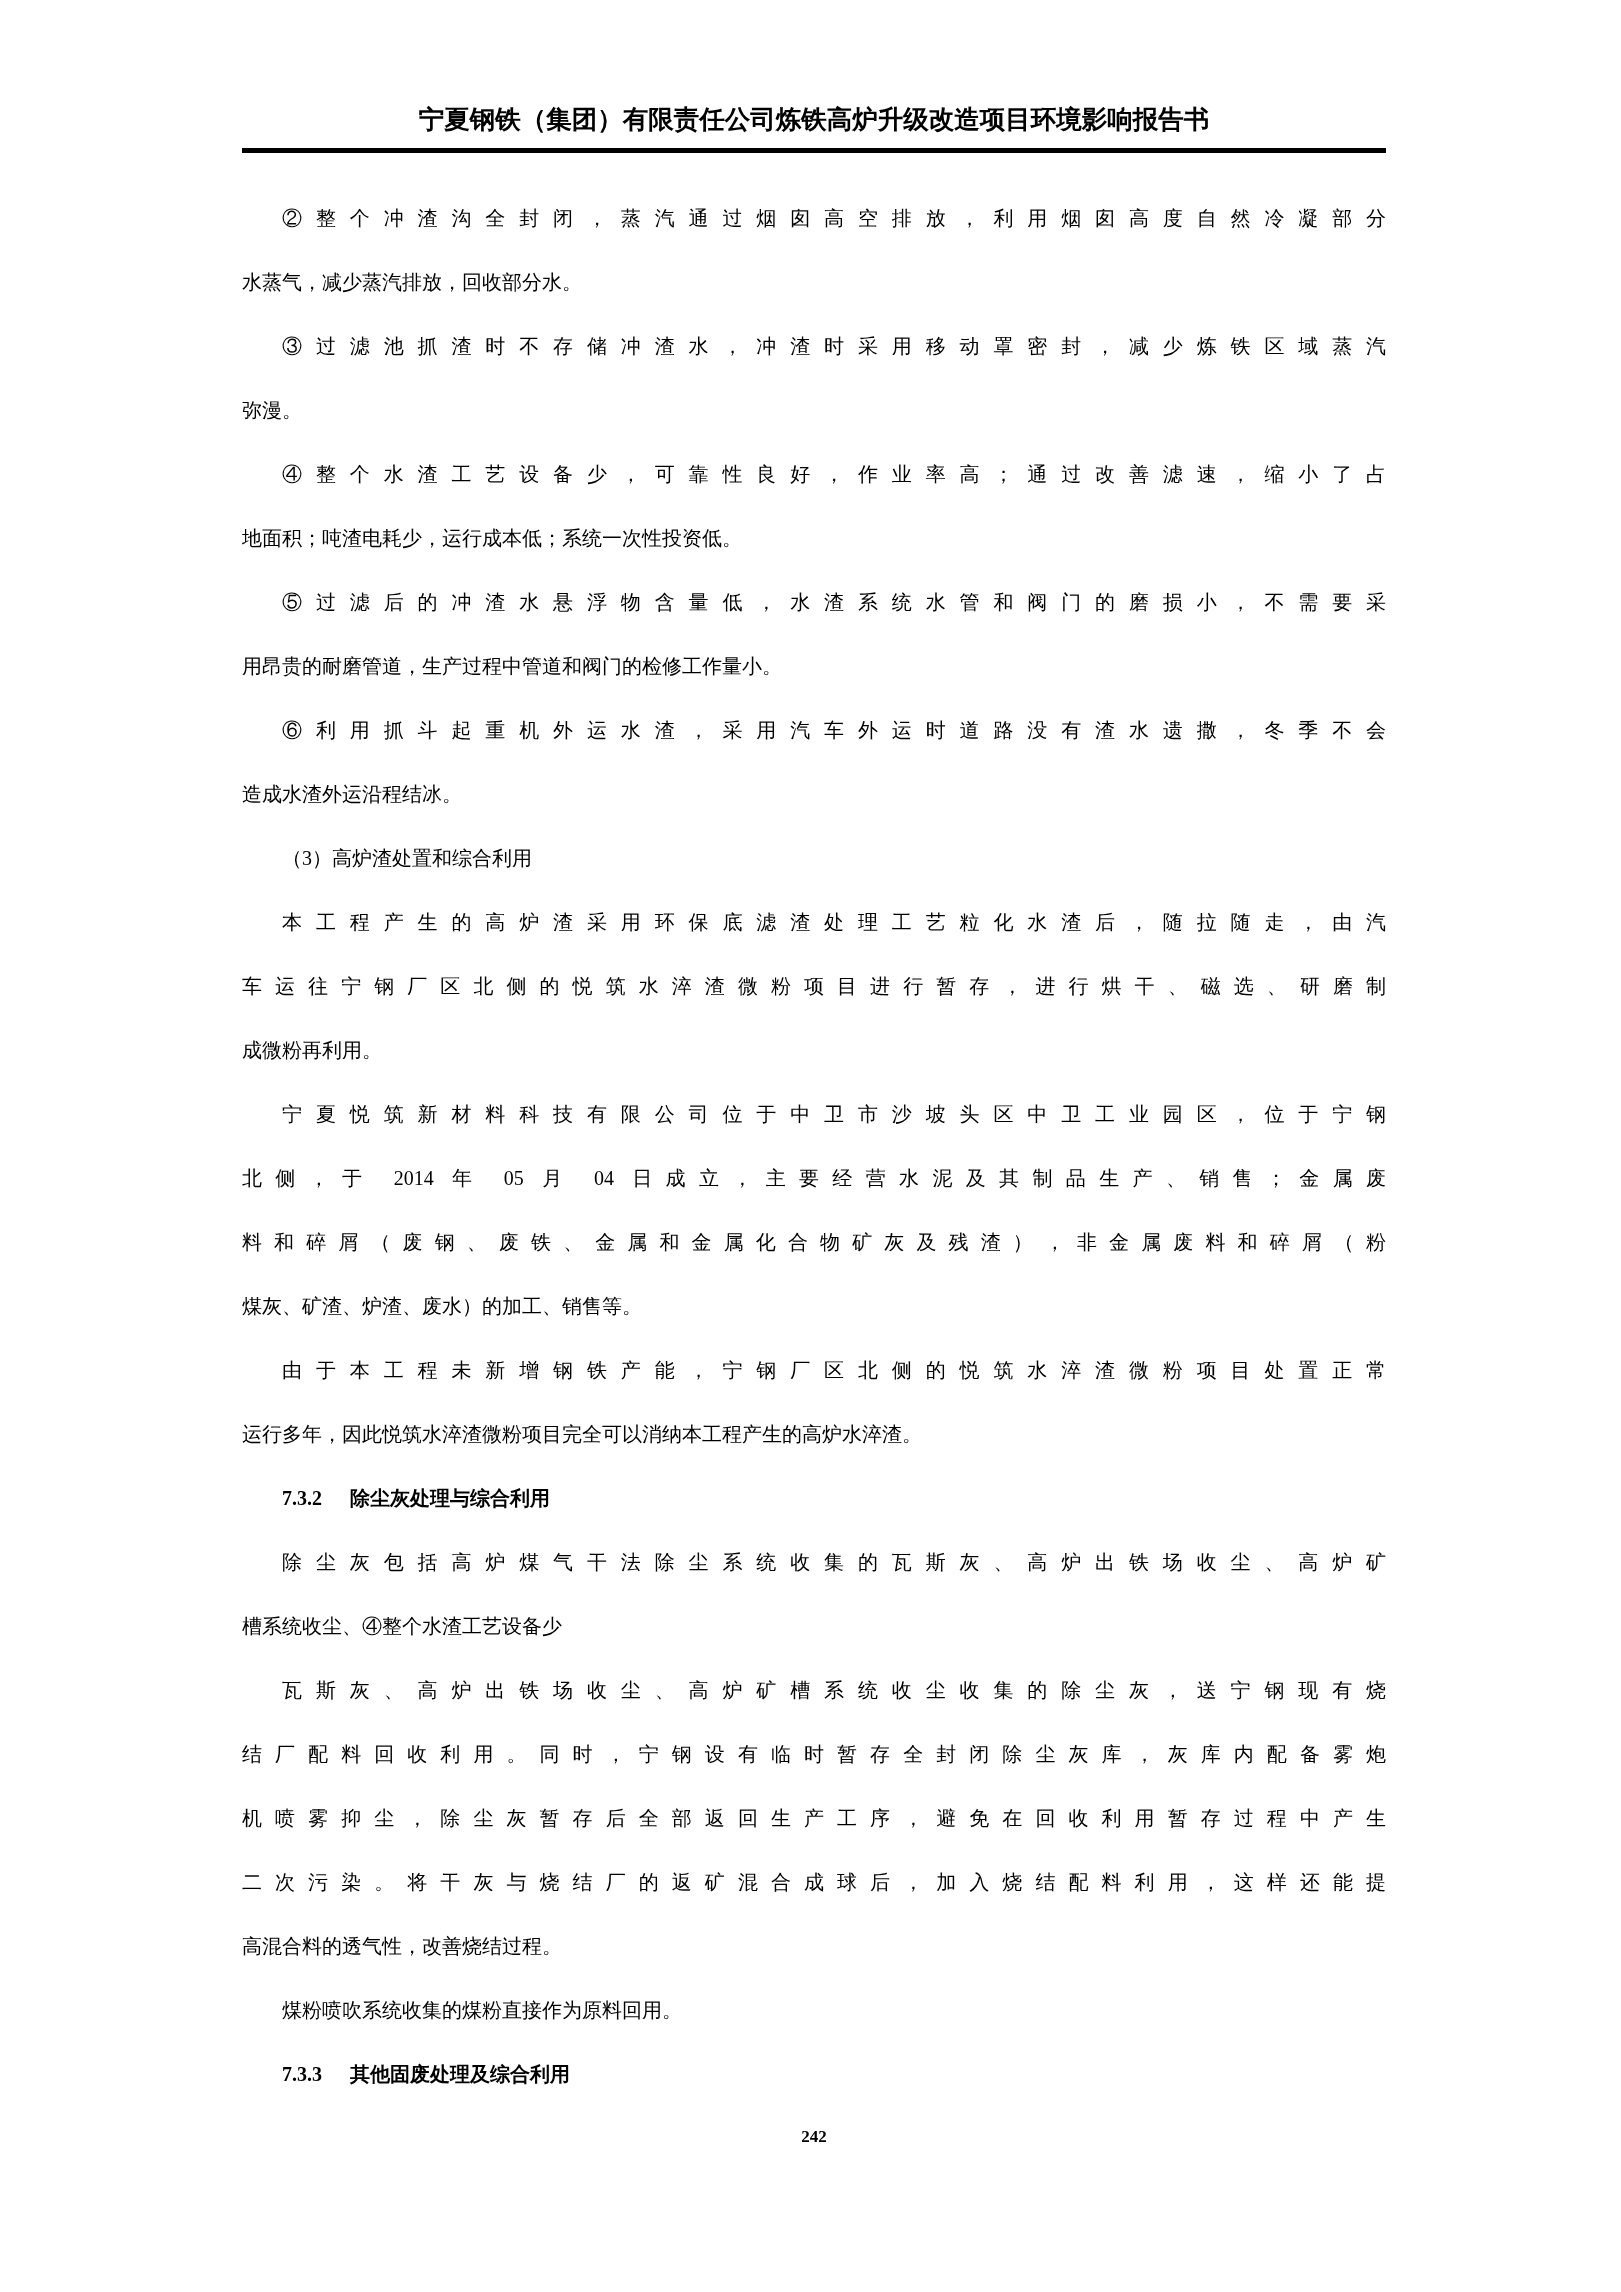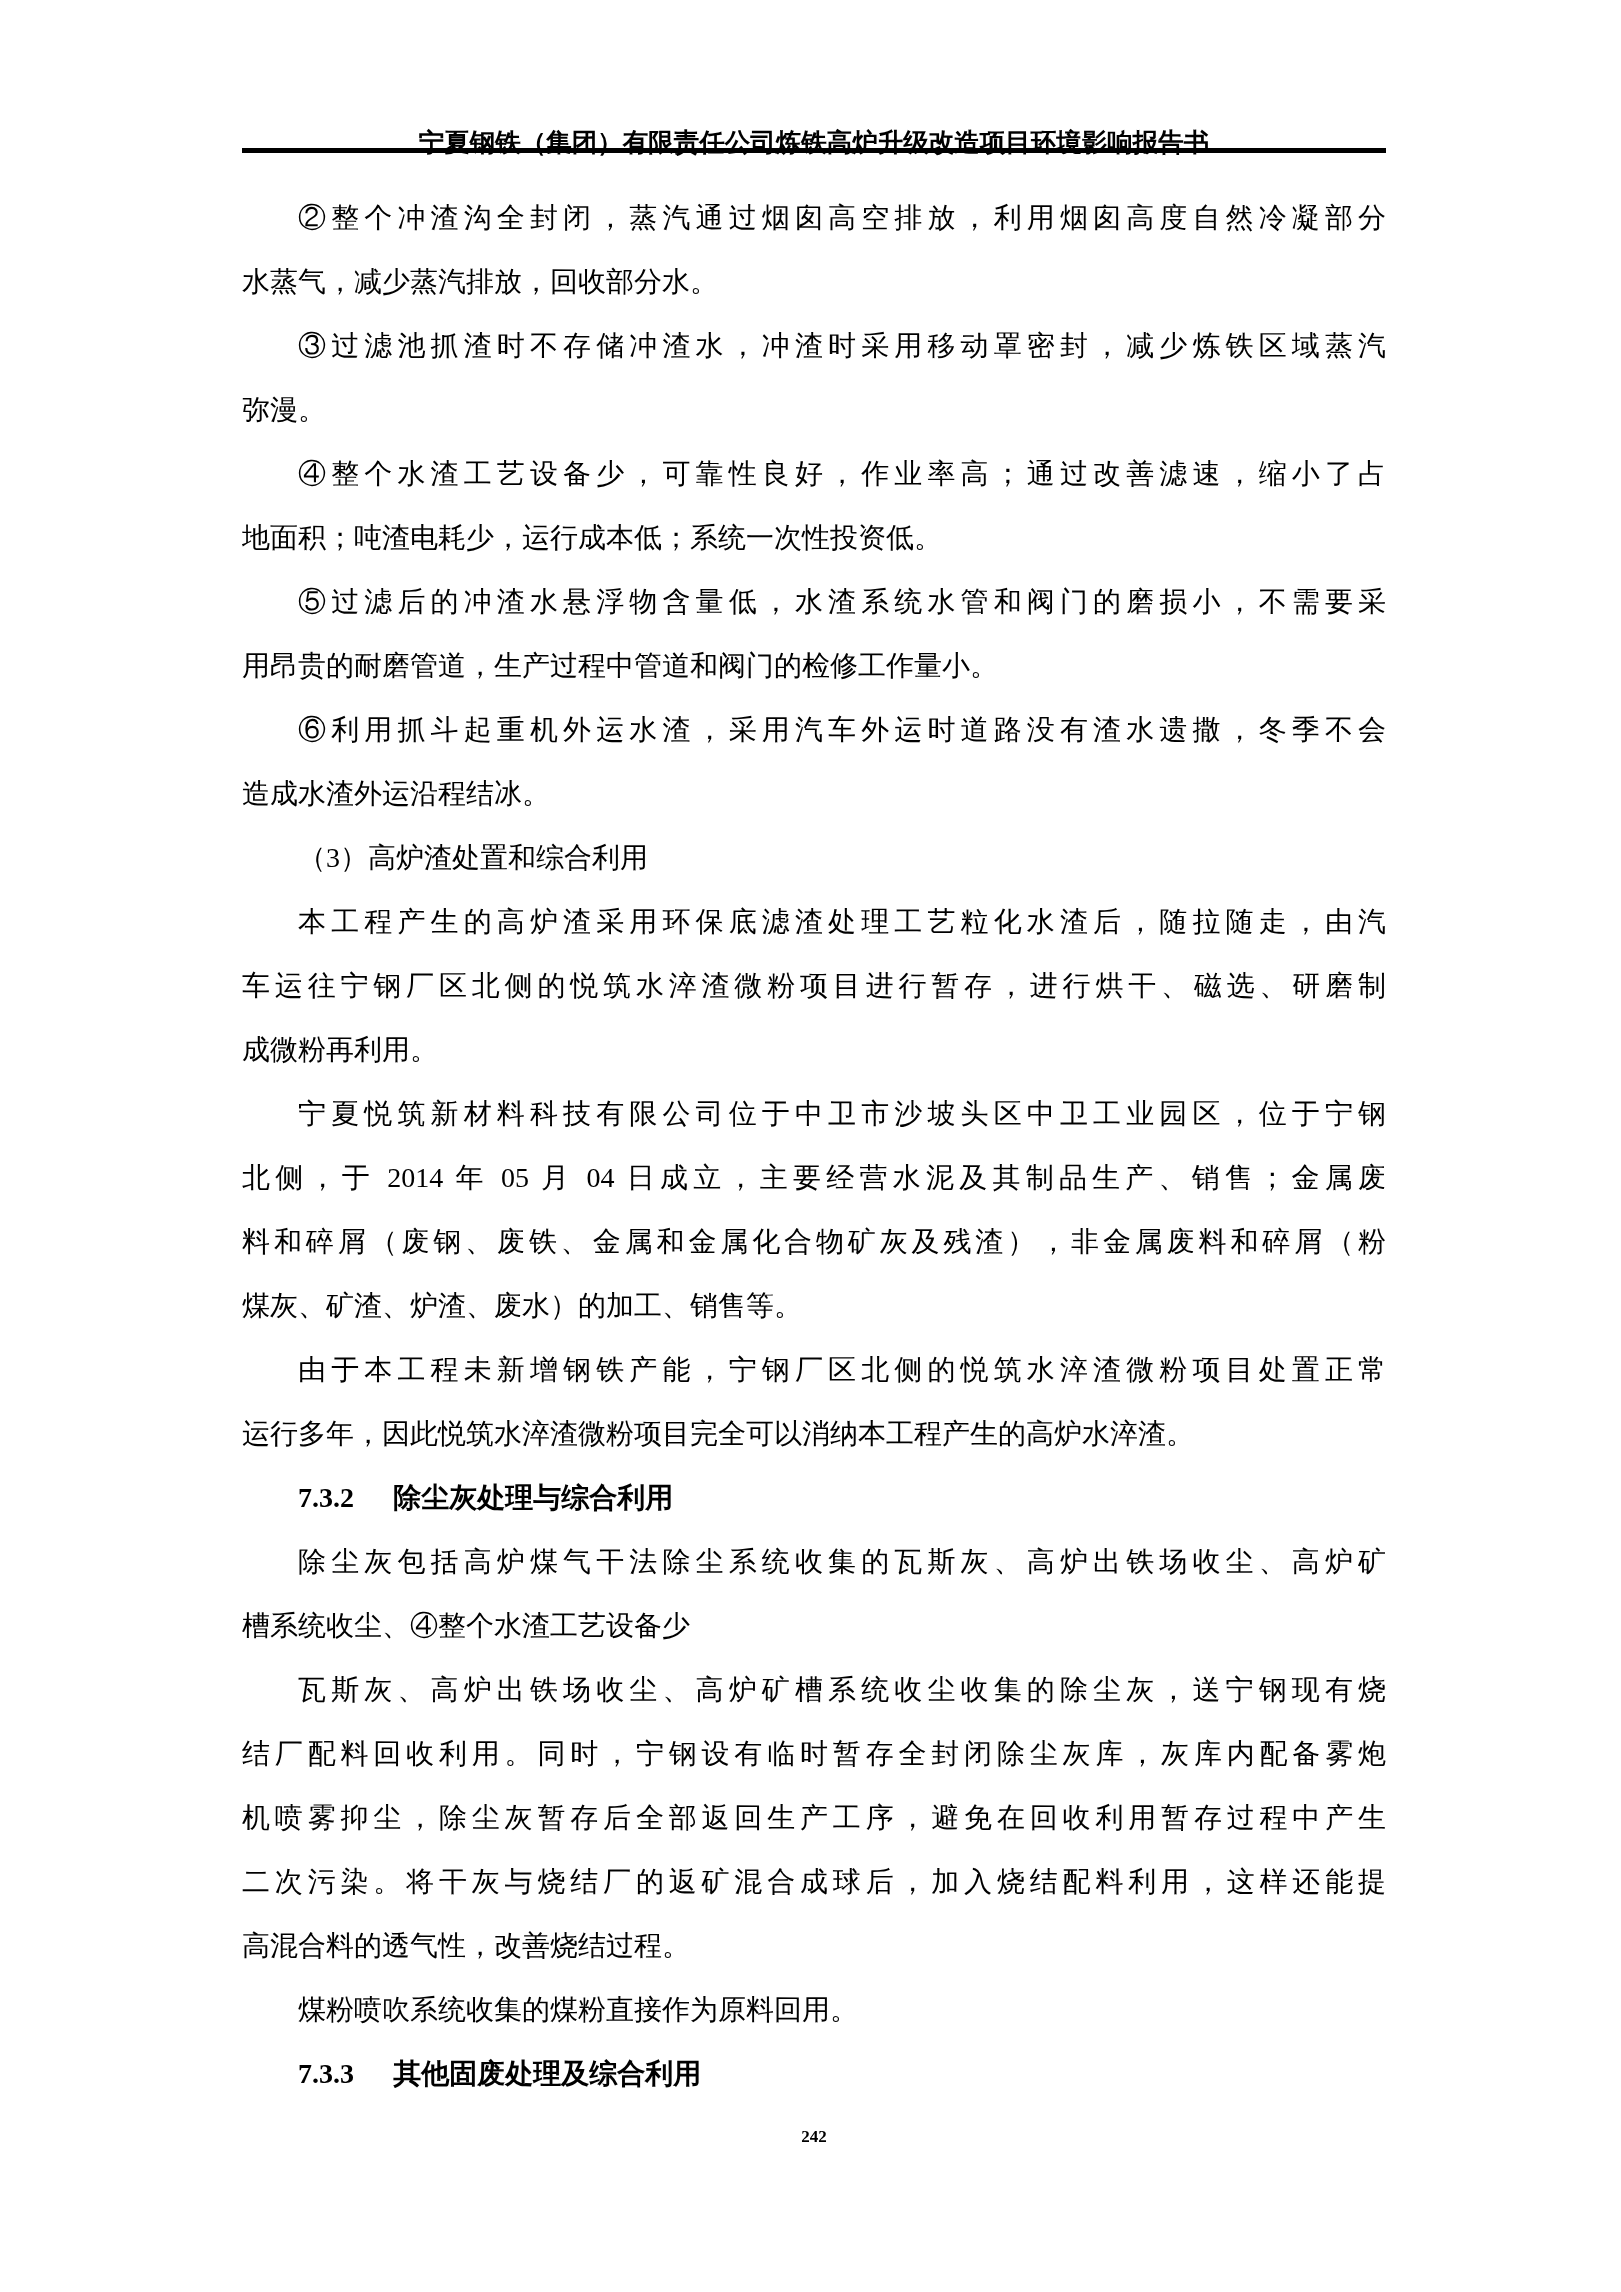--- a/index.html
+++ b/index.html
@@ -11,21 +11,21 @@
     position: relative;
     width: 1621px;
     height: 2293px;
     background: #ffffff;
     color: #000000;
     font-family: "Liberation Serif", "DejaVu Serif", serif;
     overflow: hidden;
   }
   .header-title {
     position: absolute;
-    top: 127px;
+    top: 104px;
     left: 242px;
     width: 1144px;
     text-align: center;
     font-size: 25.5px;
     font-weight: bold;
     line-height: 31px;
     white-space: nowrap;
   }
   .header-rule {
     position: absolute;
@@ -33,21 +33,21 @@
     left: 242px;
     width: 1144px;
     height: 4.9px;
     background: #000000;
   }
   .doc-body {
     position: absolute;
     top: 186px;
     left: 242px;
     width: 1144px;
-    font-size: 28px;
+    font-size: 20px;
   }
   .line {
     height: 64px;
     line-height: 64px;
     overflow: hidden;
   }
   .line.indent {
     text-indent: 2em;
   }
   .line.full {

